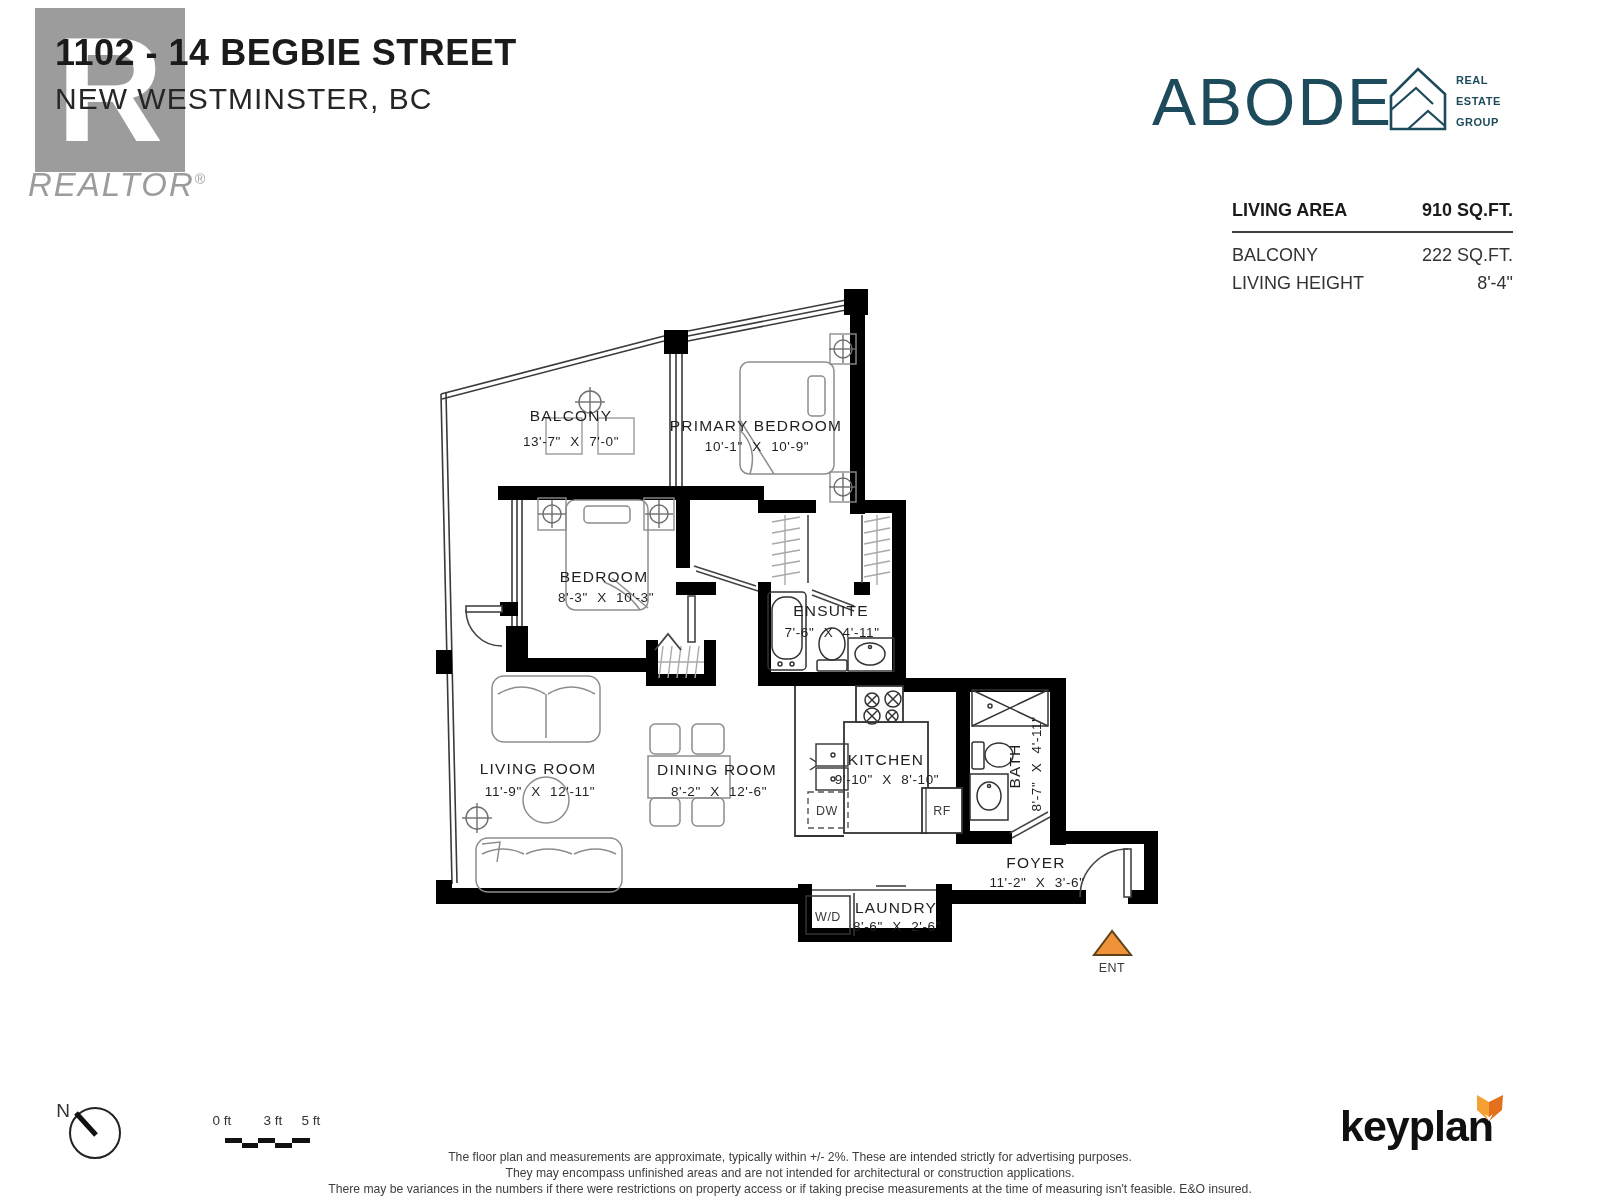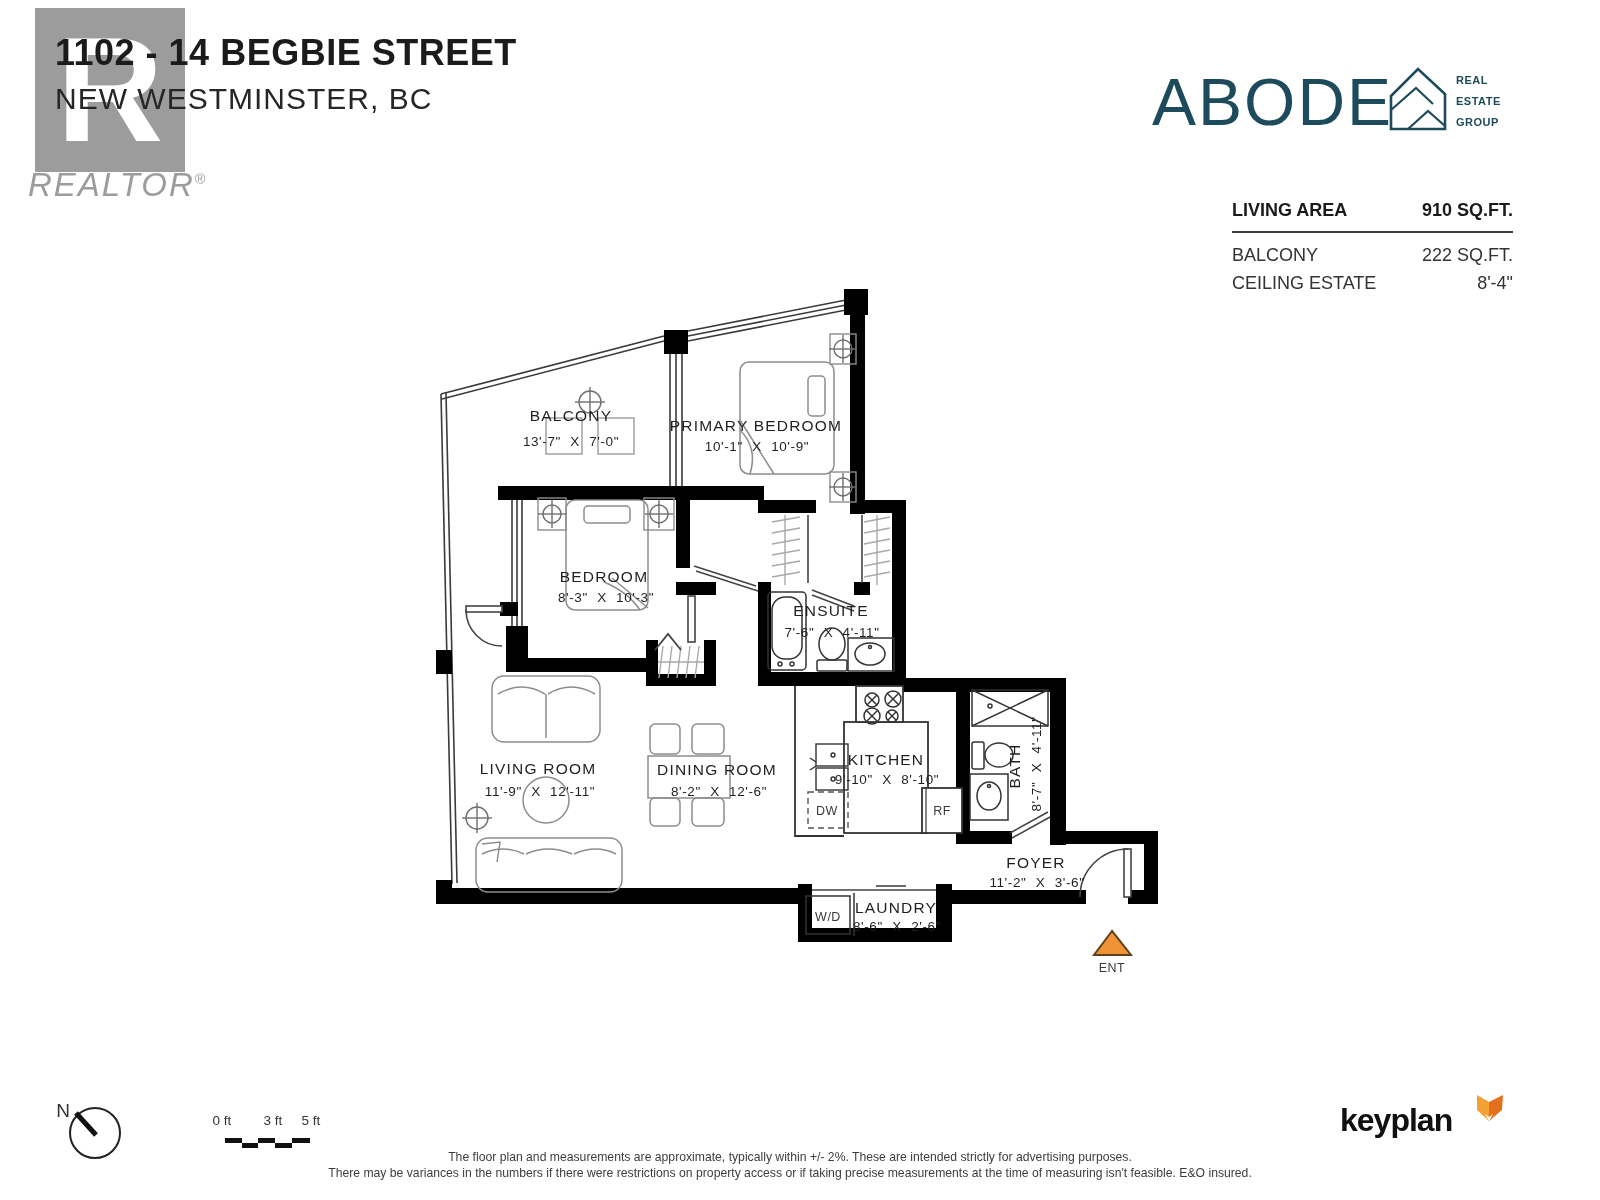--- a/index.html
+++ b/index.html
@@ -23,21 +23,21 @@
 
   
   .stats-row{left:1232px;width:281px;display:flex;justify-content:space-between;
              font-size:18px;color:#333;}
   .stats-row.em{font-weight:700;color:#1a1a1a;}
   .stats-rule{left:1232px;top:231px;width:281px;height:2px;background:#3f3f3f;}
 
   
   .disclaimer{left:300px;top:1112px;width:980px;text-align:center;font-size:12.2px;
               line-height:16.2px;color:#3d3d3d;margin-top:37px;}
-  .keyplan{left:1340px;top:1102px;font-size:32px;font-weight:700;letter-spacing:-1px;color:#101010;}
+  .keyplan{left:1340px;top:1102px;font-size:43px;font-weight:700;letter-spacing:-1px;color:#101010;}
 
   svg text{font-family:"Liberation Sans",sans-serif;fill:#1f1f1f;}
   .room-name{font-size:15.5px;letter-spacing:1.2px;}
   .room-dims{font-size:13.5px;letter-spacing:0.6px;word-spacing:5px;}
   .small-lab{font-size:12.5px;letter-spacing:0.5px;fill:#3a3a3a;}
   .scale-lab{font-size:13.5px;fill:#333;}
 </style>
 </head>
 <body>
 
@@ -65,21 +65,21 @@
   <div class="abs stats-row em" style="top:200px;text-align:right;">
     <span>LIVING AREA</span>
     <span>910 SQ.FT.</span>
   </div>
   <div class="abs stats-rule"></div>
   <div class="abs stats-row" style="top:245px;">
     <span>BALCONY</span>
     <span>222 SQ.FT.</span>
   </div>
   <div class="abs stats-row" style="top:273px;">
-    <span>CEILING ESTATE</span>
+    <span>LIVING HEIGHT</span>
     <span>8'-4"</span>
   </div>
 
   <svg class="abs" style="left:0;top:0;" width="1600" height="1200" viewBox="0 0 1600 1200">
 
     <g stroke="#3a3a3a" stroke-width="1.6">
       <line x1="441" y1="394" x2="452" y2="884"></line>
         <line x1="446" y1="393" x2="457" y2="883"></line>
       <line x1="441" y1="394" x2="664" y2="336"></line>
         <line x1="442" y1="399" x2="664" y2="341"></line>
@@ -359,20 +359,21 @@
           <rect x="258" y="1138" width="17" height="5"></rect>
           <rect x="292" y="1138" width="18" height="5"></rect>
         <rect x="242" y="1143" width="16" height="5"></rect>
           <rect x="275" y="1143" width="17" height="5"></rect>
       </g>
     </g>
   </svg>
 
   <div class="abs disclaimer">
     <div>The floor plan and measurements are approximate, typically within +/- 2%. These are intended strictly for advertising purposes.</div>
+    <div>They may encompass unfinished areas and are not intended for architectural or construction applications.</div>
     <div>There may be variances in the numbers if there were restrictions on property access or if taking precise measurements at the time of measuring isn't feasible. E&amp;O insured.</div>
   </div>
 
   <div class="abs keyplan">keyplan</div>
   <svg class="abs" style="left:1474px;top:1092px;" width="32" height="32" viewBox="0 0 32 32">
     <polygon points="3,3 15,10 15,29 3,18" fill="#f5a033"></polygon>
     <polygon points="29,3 15,10 15,29 28,18" fill="#e2701c"></polygon>
     <polygon points="11,22 15,29 19,22 15,25" fill="#fff"></polygon>
   </svg>
 

